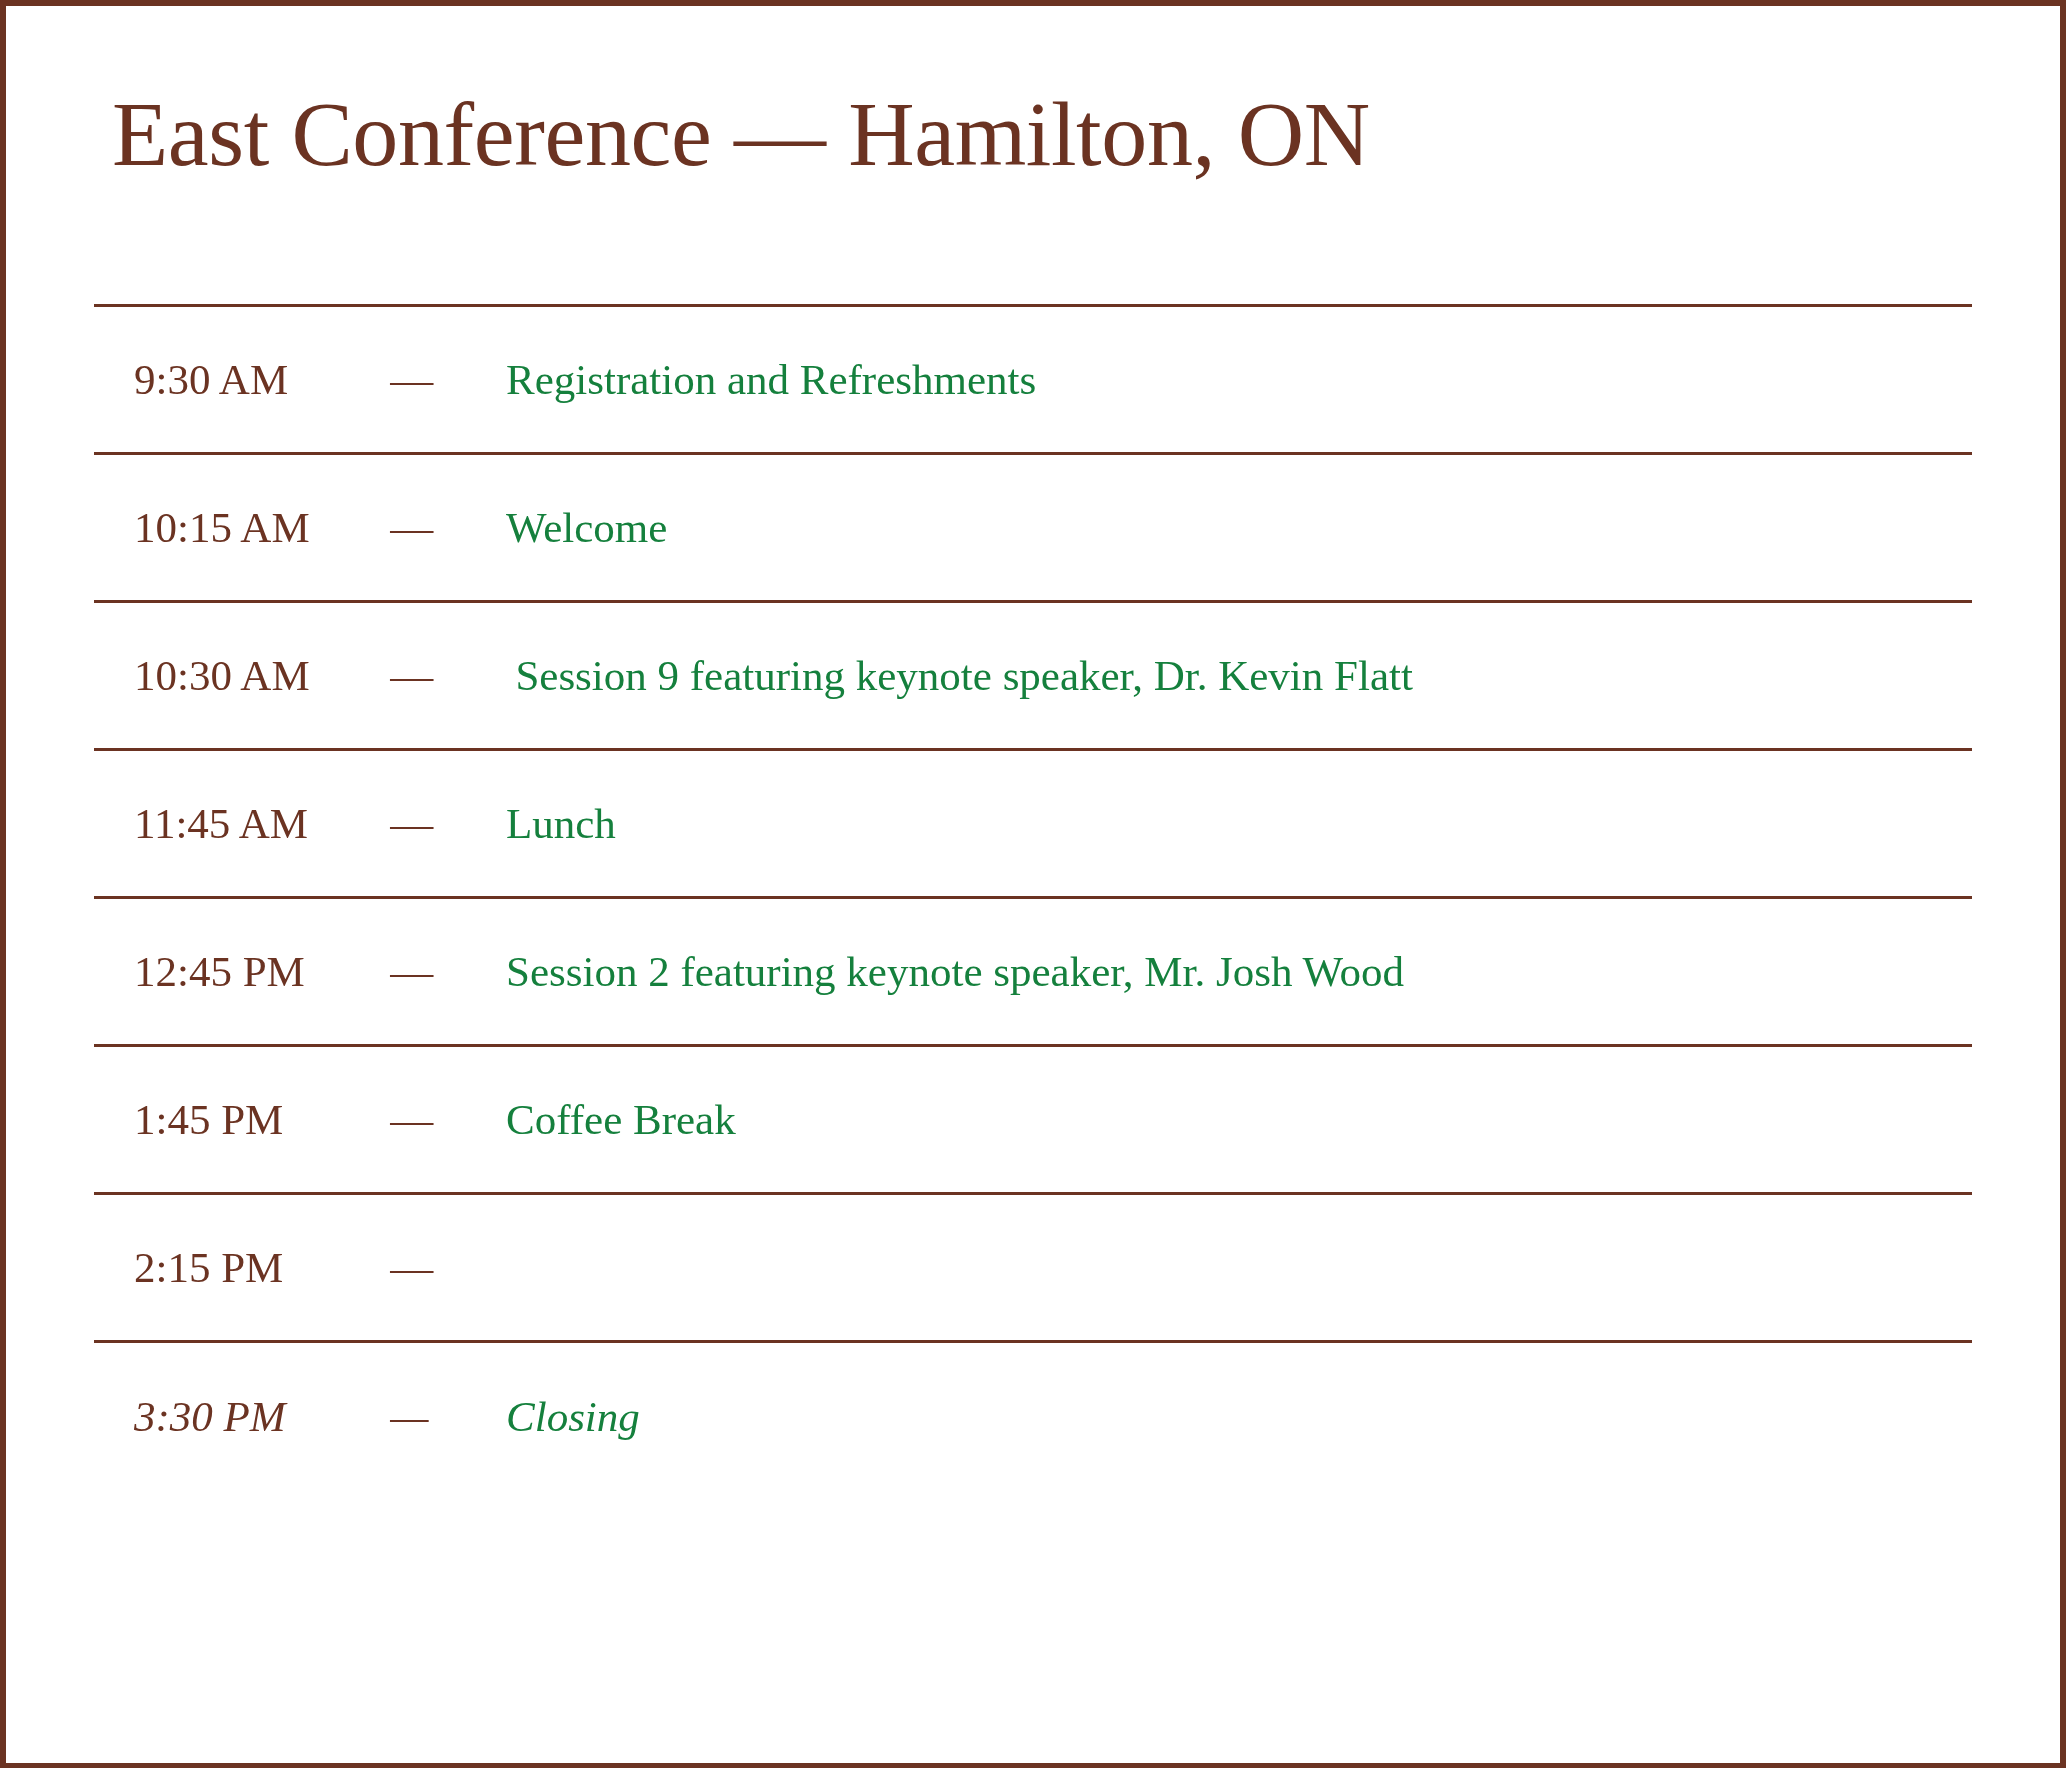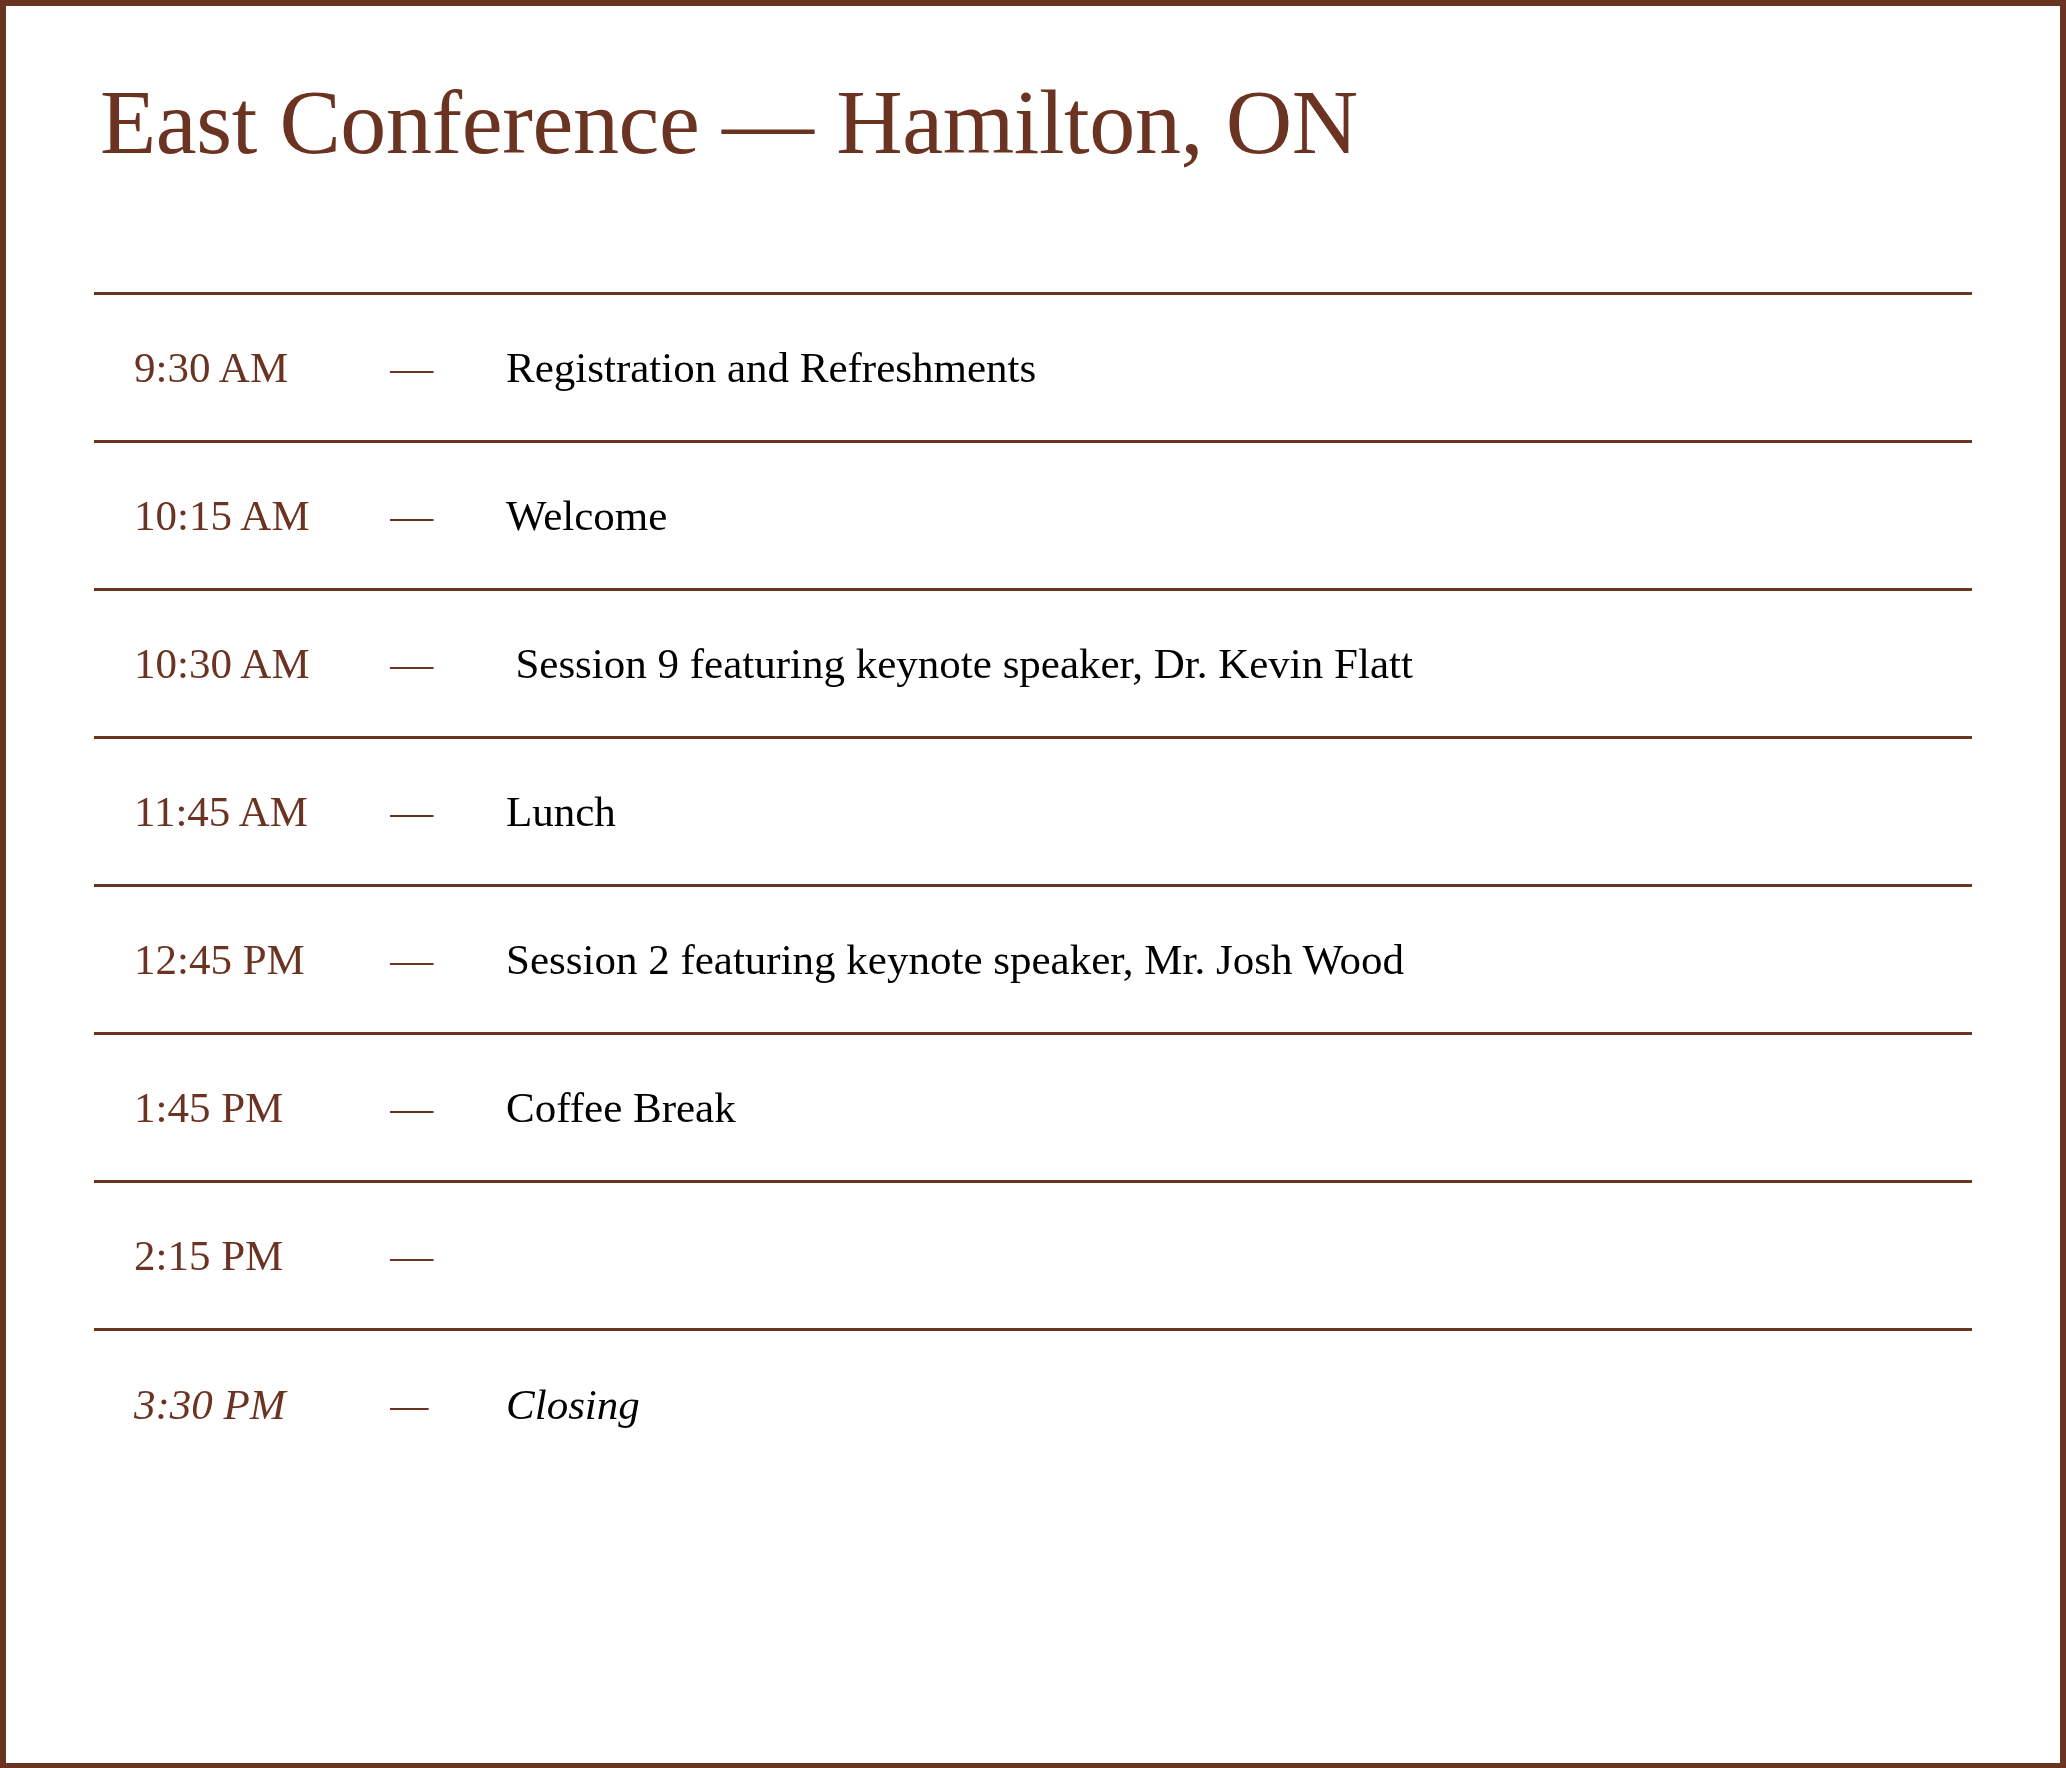--- a/index.html
+++ b/index.html
@@ -22,21 +22,21 @@
   .inner {
     box-sizing: border-box;
     padding: 64px 88px 0 88px;
   }
   .title {
     color: #6b3322;
     font-size: 92px;
     line-height: 1.15;
     font-weight: normal;
     letter-spacing: -0.4px;
-    margin: 0;
+    margin: 12px;
     padding: 0 0 0 6px;
     white-space: nowrap;
   }
   .schedule {
     margin-top: 116px;
     border-top: 3px solid #6b3322;
   }
   .row {
     display: flex;
     align-items: center;
@@ -59,21 +59,21 @@
   }
   .dash {
     color: #6b3322;
     font-size: 43px;
     flex: 0 0 120px;
     width: 120px;
     box-sizing: border-box;
     padding-left: 4.3px;
   }
   .desc {
-    color: #000000;
+    color: #15803d;
     font-size: 43px;
     flex: 1 1 auto;
     white-space: nowrap;
   }
   .desc.indent {
     padding-left: 9.4px;
   }
 </style>
 </head>
 <body>

